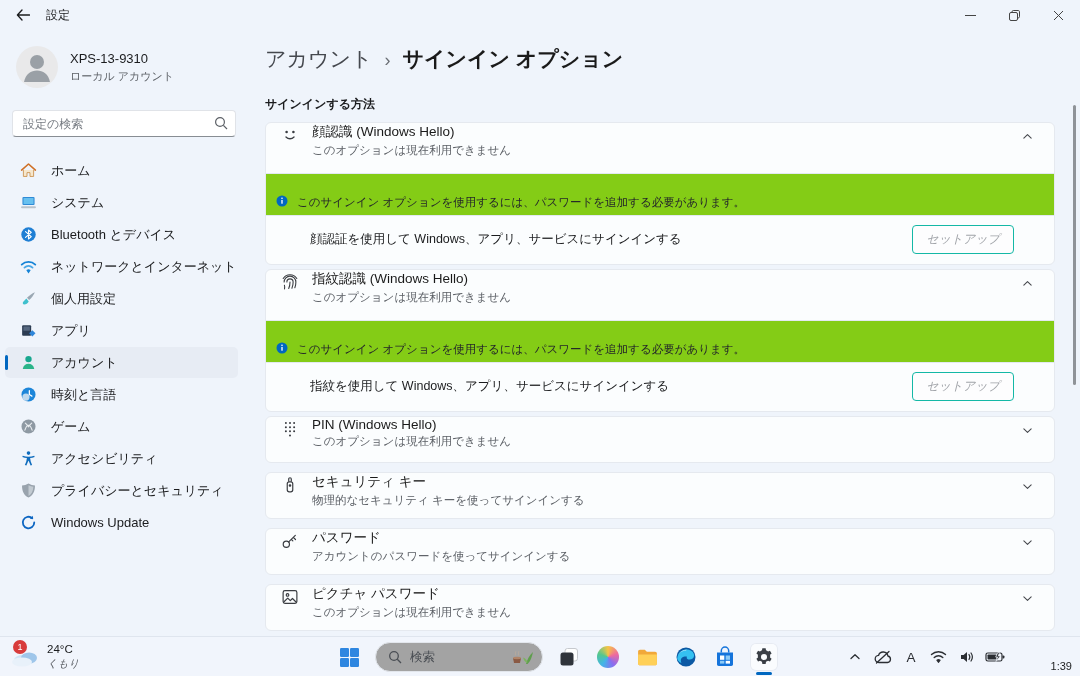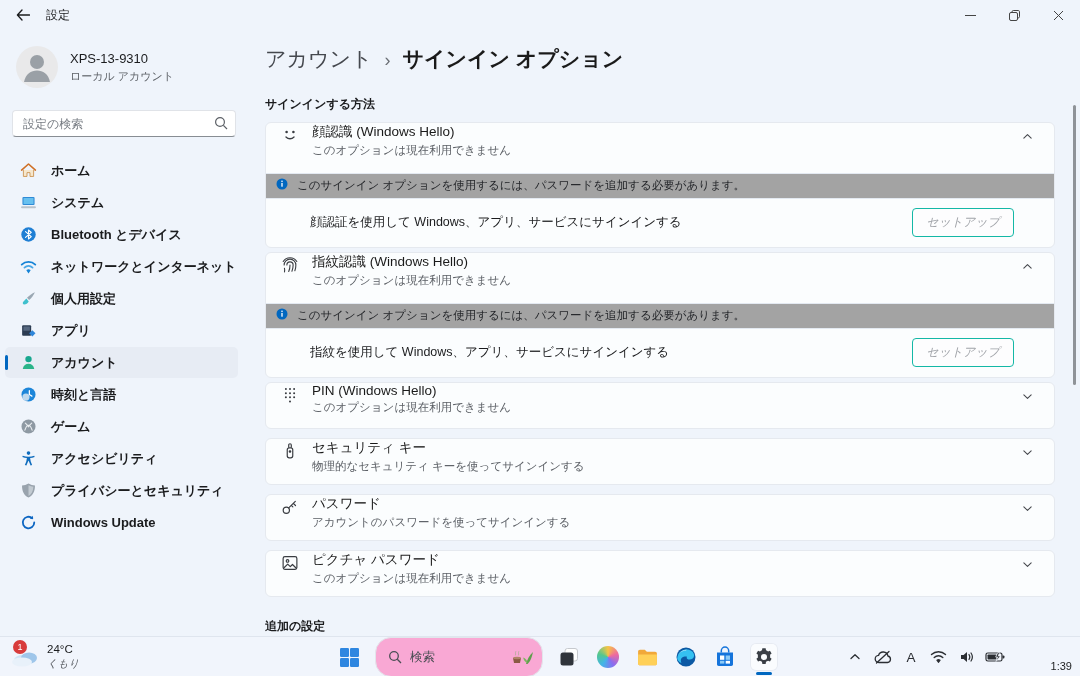--- a/index.html
+++ b/index.html
@@ -23,60 +23,60 @@
   .profile-type { font-size:11px; color:#5c6066; margin-top:3px; }
   .search-wrap { position:relative; margin:22px 12px 0 12px; }
   .search-input { width:100%; height:27px; border:1px solid #e0e3e8; border-bottom:1px solid #888d93; border-radius:4px; background:#ffffff; font-size:12px; padding:0 28px 0 10px; color:#1b1c1e; font-family:inherit; }
   .search-input::placeholder { color:#767b82; }
   .search-glass { position:absolute; right:8px; top:6px; }
   .nav { margin-top:18px; }
   .nav-item { position:relative; display:flex; align-items:center; height:31px; margin:1px 10px 1px 5px; padding-left:14px; border-radius:5px; cursor:pointer; }
   .nav-item.selected { background:#e7ecf4; }
   .nav-item.selected::before { content:""; position:absolute; left:0; top:8px; width:3px; height:15px; border-radius:2px; background:#0067c0; }
   .nav-icon { width:18px; height:18px; display:flex; align-items:center; justify-content:center; }
-  .nav-label { font-size:13px; margin-left:14px; white-space:nowrap;font-weight:bold; }
+  .nav-label { font-size:13px; margin-left:14px; white-space:nowrap; }
 
   
   .main { position:absolute; left:265px; top:30px; width:790px; }
   .breadcrumb { margin-top:15px; display:flex; align-items:baseline; font-size:21px; }
   .bc-parent { color:#45484e; cursor:pointer; }
   .bc-sep { color:#6a6e74; margin:0 12px; font-size:18px; }
   .bc-current { color:#1a1a1a; font-weight:bold; }
   .section-label { margin-top:23px; font-size:12px; font-weight:bold; color:#1b1c1e; }
   .cards { margin-top:9px; }
   .card { background:#fbfdfe; border:1px solid #e5e9ef; border-radius:6px; overflow:hidden; margin-bottom:4px; }
   .card.collapsed { margin-bottom:9px; }
   .card-header { display:flex; align-items:flex-start; height:50px; padding:0 14px 0 12px; cursor:pointer; }
   .card.collapsed .card-header { height:45px; }
   .card-icon { width:24px; height:24px; display:flex; align-items:center; justify-content:center; flex:none; }
   .card-titles { margin-left:10px; flex:1; }
   .card-title { font-size:13.5px; color:#1a1a1a; }
   .card-subtitle { font-size:11.5px; color:#5c6066; margin-top:2px; }
   .chev { width:26px; height:26px; display:flex; align-items:center; justify-content:center; flex:none; }
-  .card-banner { display:flex; align-items:center; gap:8px; background:#a3a3a3; border-top:1px solid #e3e9f1; border-bottom:1px solid #e3e9f1; padding:3px 12px 5px 9px; font-size:11.5px; color:#24262a; }
+  .card-banner { display:flex; align-items:center; gap:8px; background:#84cc16; border-top:1px solid #e3e9f1; border-bottom:1px solid #e3e9f1; padding:20px 12px 5px 9px; font-size:11.5px; color:#24262a; }
   .card-action { display:flex; align-items:center; padding:9px 40px 10px 44px; }
   .action-label { flex:1; font-size:12.5px; color:#1b1c1e; }
   .setup-btn { width:102px; height:29px; border:1px solid #14b8a6; border-radius:4px; background:#fdfdfe; color:#a2a5aa; font-size:12px; font-family:inherit;font-style:italic; }
   .additional-label { margin-top:21px; font-size:12px; font-weight:bold; }
   .partial-card { margin-top:9px; height:15px; background:#fbfdfe; border:1px solid #e5e9ef; border-bottom:none; border-radius:6px 6px 0 0; }
   .scroll-thumb { position:absolute; right:4px; top:105px; width:3px; height:280px; border-radius:2px; background:#8f9398; }
 
   
   .taskbar { position:absolute; left:0; bottom:0; width:1080px; height:40px; background:#f1f5fc; border-top:1px solid #dfe5ee; }
   .weather { position:absolute; left:6px; top:3px; display:flex; align-items:center; gap:7px; padding:2px 8px 2px 4px; border-radius:5px; cursor:pointer; }
   .weather-icon-wrap { position:relative; width:30px; height:28px; }
   .weather-badge { position:absolute; left:3px; top:-2px; min-width:14px; height:14px; border-radius:7px; background:#d83b3b; color:#fff; font-size:9px; display:flex; align-items:center; justify-content:center; padding:0 3px; }
   .weather-text { line-height:1.2; }
   .weather-temp { font-size:11.5px; color:#1b1c1e; }
   .weather-desc { font-size:10.5px; color:#5c6066;font-style:italic; }
   .tb-center { position:absolute; left:336px; top:0; height:40px; display:flex; align-items:center; gap:13px; }
   .tb-icon { width:26px; height:26px; display:flex; align-items:center; justify-content:center; border-radius:5px; cursor:pointer; position:relative; }
   .tb-icon.active { background:rgba(255,255,255,.65); box-shadow:0 0 0 1px rgba(0,0,0,.04); }
   .tb-icon.active::after { content:""; position:absolute; bottom:-5px; left:50%; transform:translateX(-50%); width:16px; height:3px; border-radius:2px; background:#0067c0; }
-  .tb-search { display:flex; align-items:center; width:168px; height:40px; background:#f9a8d4; border:1px solid #e2e6ec; border-radius:16px; padding:0 4px 0 12px; cursor:pointer; }
+  .tb-search { display:flex; align-items:center; width:168px; height:30px; background:#a3a3a3; border:1px solid #e2e6ec; border-radius:16px; padding:0 4px 0 12px; cursor:pointer; }
   .tb-search-label { font-size:12.5px; color:#494d53; margin-left:8px; flex:1; }
   .tb-search-art { display:flex; align-items:flex-end; gap:1px; margin-right:4px; }
   .tray { position:absolute; right:8px; top:0; height:40px; display:flex; align-items:center; gap:4px; }
   .tray-icon { width:24px; height:28px; display:flex; align-items:center; justify-content:center; border-radius:4px; cursor:pointer; color:#2b2e33; }
   .ime { font-size:13.5px; color:#2b2e33; }
   .clock { text-align:right; font-size:11px; color:#1b1c1e; line-height:1.45; margin-left:6px; cursor:pointer;margin-top:36px; }
 </style>
 </head>
 <body>
 

